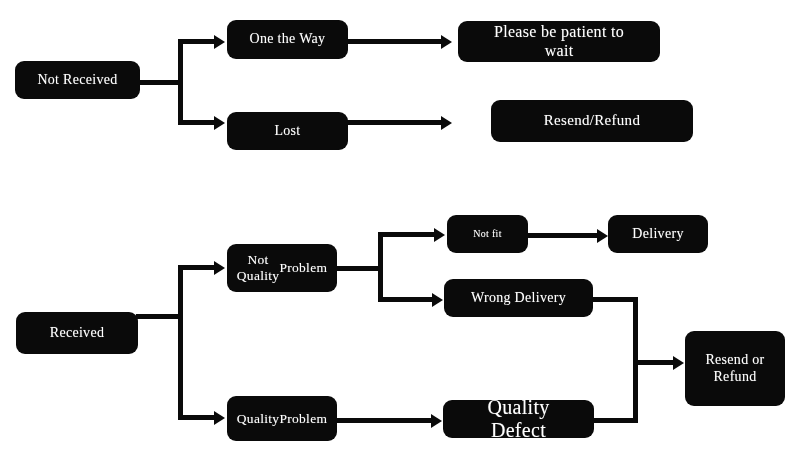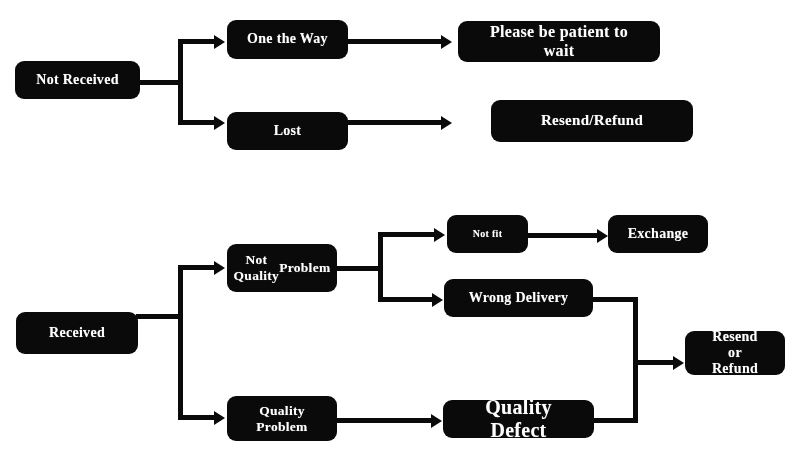--- a/index.html
+++ b/index.html
@@ -17,21 +17,21 @@
   }
   .node {
     position: absolute;
     background: #0a0a0a;
     color: #ffffff;
     border-radius: 9px;
     display: flex;
     align-items: center;
     justify-content: center;
     text-align: center;
-    font-weight: bold;
+    font-weight: normal;
     line-height: 1.15;
     letter-spacing: 0.3px;
     box-sizing: border-box;
     padding: 2px 20px;
     text-shadow: 0 0 1px rgba(255,255,255,0.35);
   }
   .conn {
     position: absolute;
     background: #0a0a0a;
   }
@@ -100,31 +100,31 @@
   <div class="conn h" style="left:633px; top:360px; width:42px;"></div>
   <div class="arrow" style="left:673px; top:355.5px;"></div>
 
   <div class="node" style="left:16px; top:290px; width:122px; height:42px; font-size:14px;margin-top:22px;">Received</div>
 
   <div class="node" style="left:227px; top:244px; width:110px; height:48px; font-size:13.5px; flex-direction:row;">
     <span>Not Quality</span>
     <span>Problem</span>
   </div>
 
-  <div class="node" style="left:227px; top:396px; width:110px; height:45px; font-size:13.5px; flex-direction:column;">
+  <div class="node" style="left:227px; top:396px; width:110px; height:45px; font-size:13.5px; flex-direction:row;">
     <span>Quality</span>
     <span>Problem</span>
   </div>
 
   <div class="node" style="left:447px; top:215px; width:81px; height:38px; font-size:10px;">Not fit</div>
 
-  <div class="node" style="left:608px; top:215px; width:100px; height:38px; font-size:14px;">Exchange</div>
+  <div class="node" style="left:608px; top:215px; width:100px; height:38px; font-size:14px;">Delivery</div>
 
   <div class="node" style="left:444px; top:279px; width:149px; height:38px; font-size:14px;">Wrong Delivery</div>
 
   <div class="node" style="left:443px; top:400px; width:151px; height:38px; font-size:20px;">Quality Defect</div>
 
-  <div class="node" style="left:685px; top:331px; width:100px; height:44px; font-size:14px; flex-direction:column;">
+  <div class="node" style="left:685px; top:331px; width:100px; height:75px; font-size:14px; flex-direction:column;">
     <span>Resend or</span>
     <span>Refund</span>
   </div>
 
 </div>
 
 </body></html>

